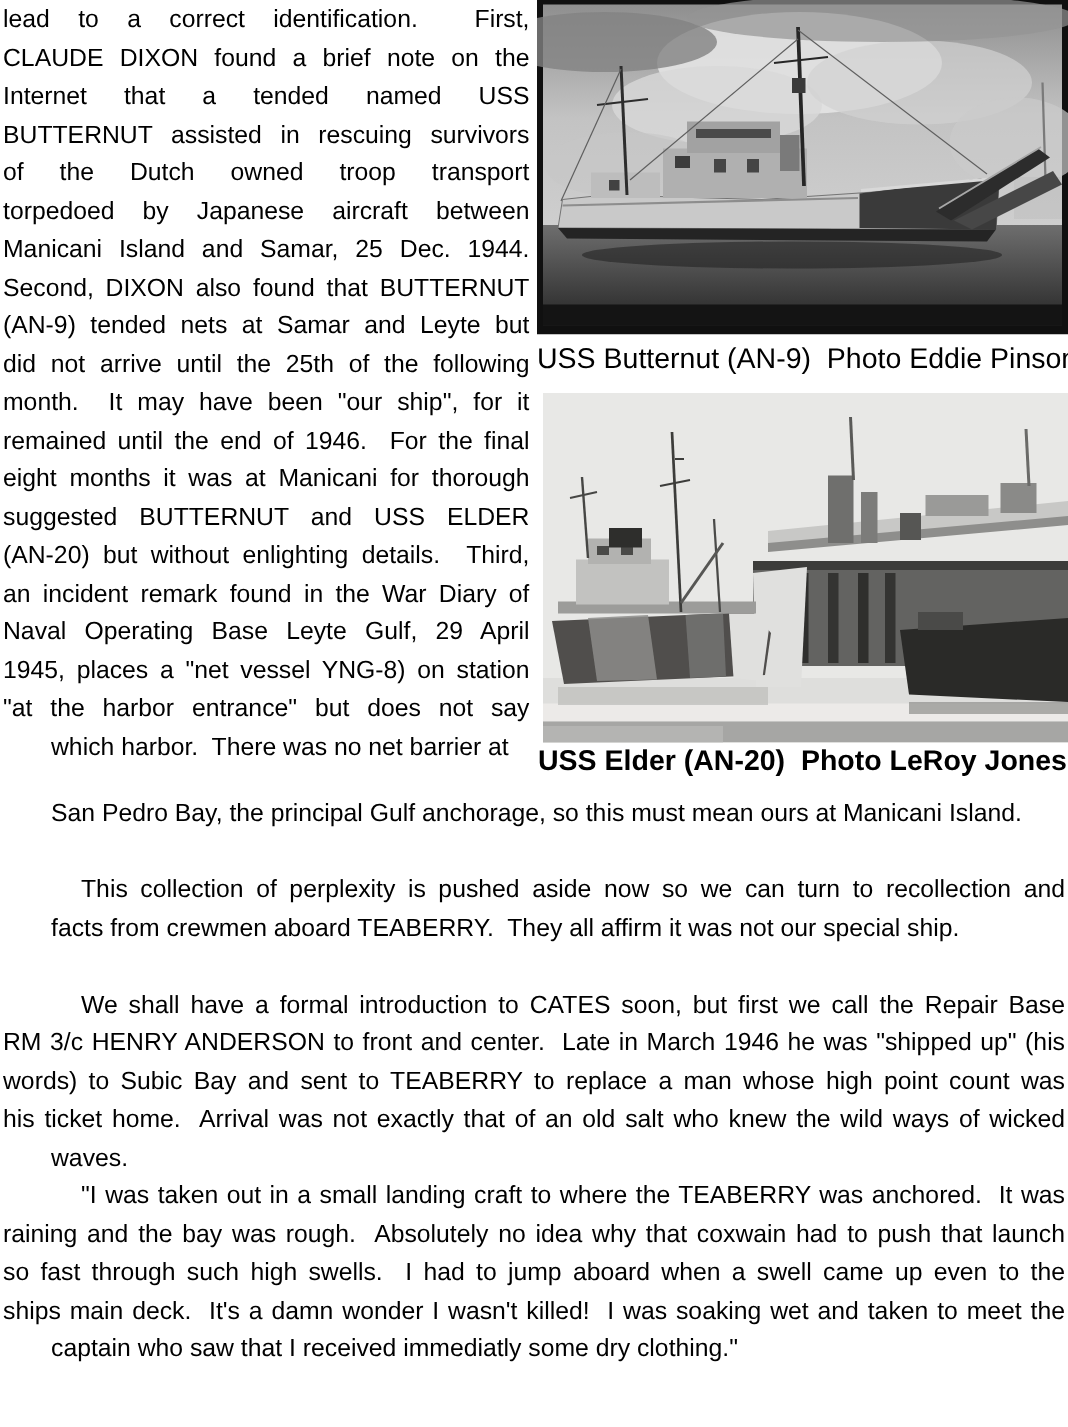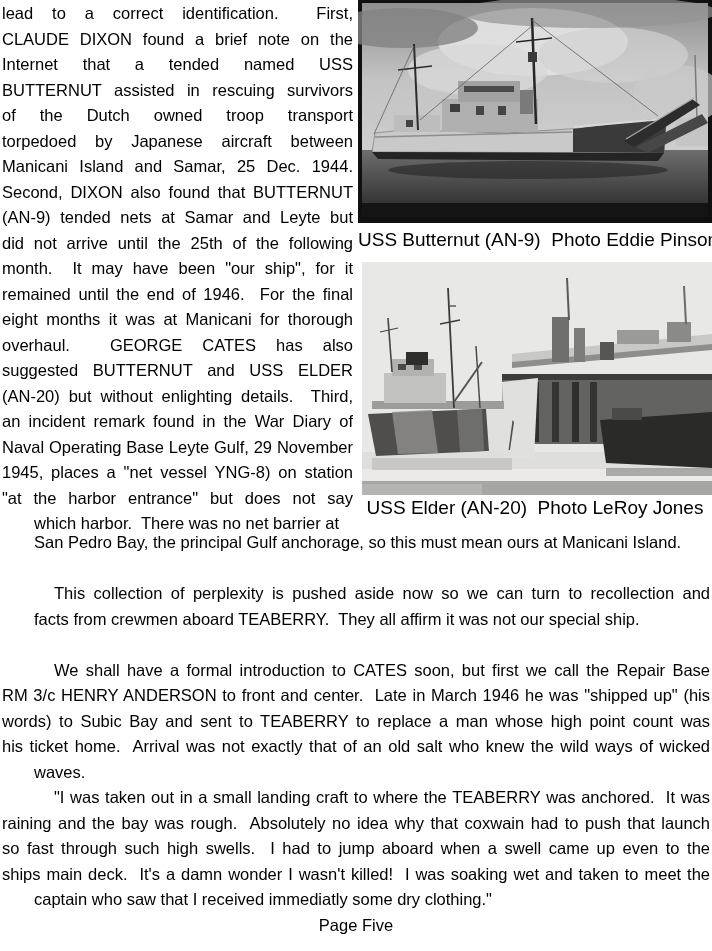--- a/index.html
+++ b/index.html
@@ -27,21 +27,21 @@
     text-align:center; text-align-last:center;
   }
 
   .photo1 { position:absolute; left:358px; top:0; width:354px; height:223px; }
   .photo2 { position:absolute; left:362px; top:262px; width:350px; height:233px; }
   .caption {
     position:absolute; left:358px; width:354px; height:24px;
     font-size:19px; line-height:22px; text-align:center; white-space:nowrap;
   }
   .caption.c1 { top:229px; }
-  .caption.c2 { top:497px; }
+  .caption.c2 { top:497px;font-weight:bold; }
   svg { display:block; }
 </style>
 </head>
 <body>
 
 <div class="page">
 
   <div class="left-col">
       <div class="tline">lead to a correct identification.&nbsp; First,</div>
       <div class="tline">CLAUDE DIXON found a brief note on the</div>
@@ -49,25 +49,24 @@
       <div class="tline">BUTTERNUT assisted in rescuing survivors</div>
       <div class="tline">of the Dutch owned troop transport</div>
       <div class="tline">torpedoed by Japanese aircraft between</div>
       <div class="tline">Manicani Island and Samar, 25 Dec. 1944.</div>
       <div class="tline">Second, DIXON also found that BUTTERNUT</div>
       <div class="tline">(AN-9) tended nets at Samar and Leyte but</div>
       <div class="tline">did not arrive until the 25th of the following</div>
       <div class="tline">month.&nbsp; It may have been "our ship", for it</div>
       <div class="tline">remained until the end of 1946.&nbsp; For the final</div>
       <div class="tline">eight months it was at Manicani for thorough</div>
-      <div class="tline">overhaul.&nbsp; GEORGE CATES has also</div>
       <div class="tline">suggested BUTTERNUT and USS ELDER</div>
       <div class="tline">(AN-20) but without enlighting details.&nbsp; Third,</div>
       <div class="tline">an incident remark found in the War Diary of</div>
-      <div class="tline">Naval Operating Base Leyte Gulf, 29 November</div>
+      <div class="tline">Naval Operating Base Leyte Gulf, 29 April</div>
       <div class="tline">1945, places a "net vessel YNG-8) on station</div>
       <div class="tline">"at the harbor entrance" but does not say</div>
       <div class="tline nj">which harbor.&nbsp; There was no net barrier at</div>
     </div>
 
   <div class="photo1">
     <svg width="354" height="223" viewBox="0 0 354 223">
       <defs>
         <linearGradient id="sky1" x1="0" y1="0" x2="0" y2="1">
           <stop offset="0" stop-color="#8f8f8f"></stop>
@@ -202,16 +201,15 @@
           <div class="tline nj">waves.</div>
         </div>
         <div class="para">
           <div class="tline ind">"I was taken out in a small landing craft to where the TEABERRY was anchored.&nbsp; It was</div>
           <div class="tline">raining and the bay was rough.&nbsp; Absolutely no idea why that coxwain had to push that launch</div>
           <div class="tline">so fast through such high swells.&nbsp; I had to jump aboard when a swell came up even to the</div>
           <div class="tline">ships main deck.&nbsp; It's a damn wonder I wasn't killed!&nbsp; I was soaking wet and taken to meet the</div>
           <div class="tline nj">captain who saw that I received immediatly some dry clothing."</div>
         </div>
       </div>
-    <div class="footer-line">Page Five</div>
   </div>
 
 </div>
 
 </body></html>

